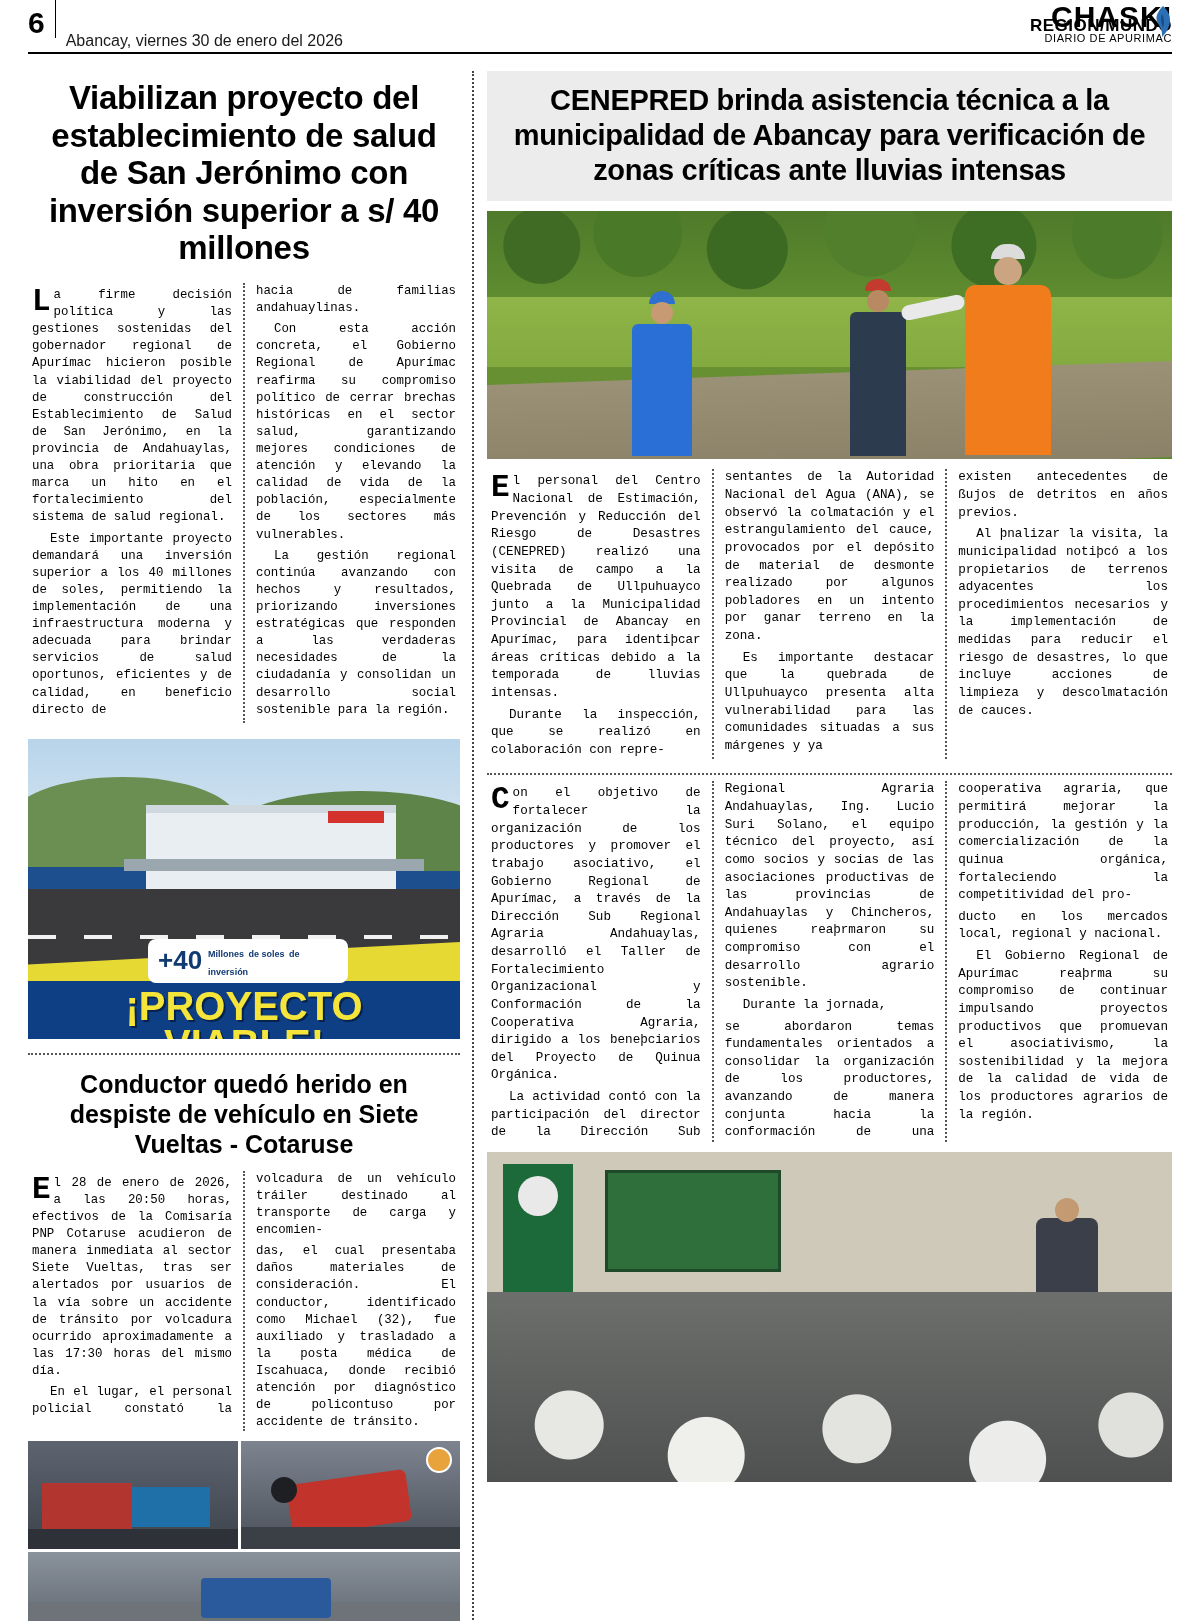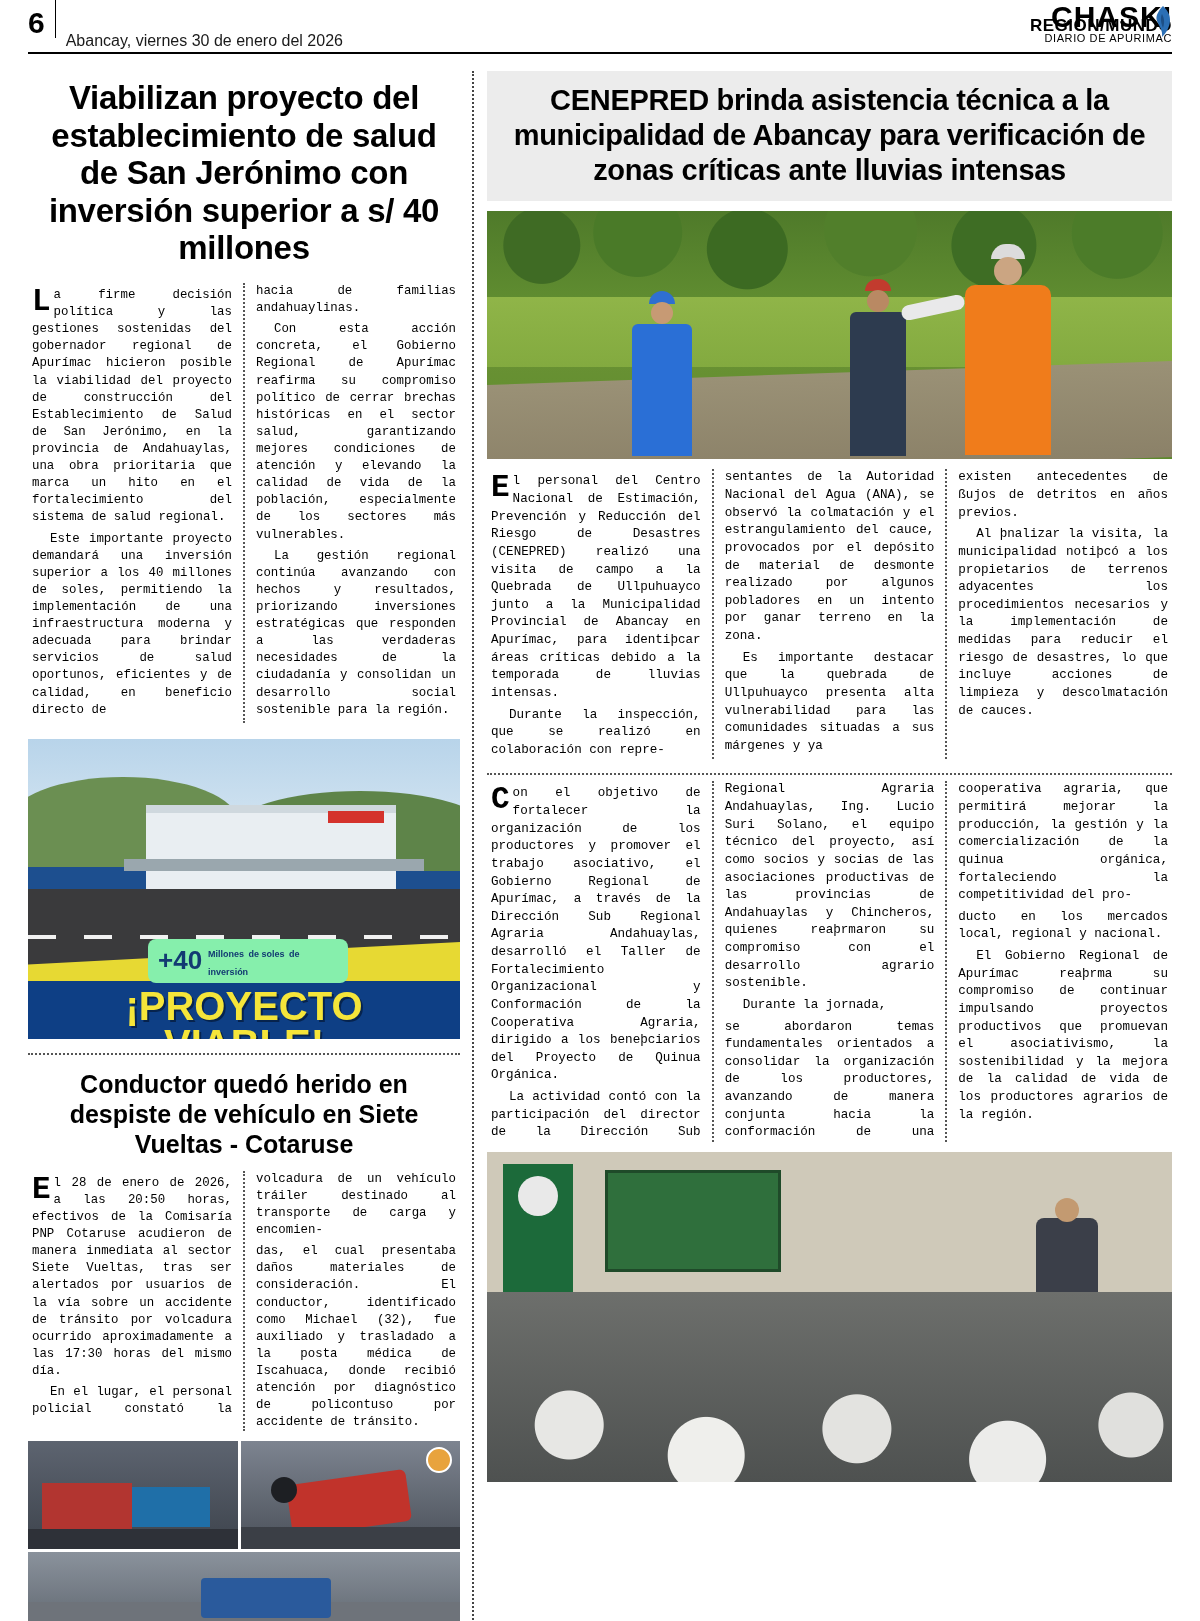--- a/index.html
+++ b/index.html
@@ -226,21 +226,21 @@
   .ph-render .bldg { position:absolute; top:66px; left:118px; width: 250px; height: 86px; background: #e9eef2; border-top: 8px solid #cfd8de; }
   .ph-render .bldg-sign { position:absolute; top:72px; left:300px; width: 56px; height: 12px; background:#d4322c; }
   .ph-render .canopy { position:absolute; top:120px; left:96px; width: 300px; height: 12px; background:#9aa7ae; }
   .ph-render .road { position:absolute; top:150px; left:0; right:0; height: 92px; background:#3a3a3c; }
   .ph-render .lane { position:absolute; top:196px; left:0; right:0; height: 4px;
     background: repeating-linear-gradient(90deg,#f1f1f1 0 28px, transparent 28px 56px); }
   .ph-render .yellow { position:absolute; top:214px; left:-40px; width: 520px; height: 48px; background:#e7d933; transform: skewY(-3deg); }
   .ph-render .bottom { position:absolute; top:242px; left:0; right:0; bottom:0; background:#0e3f85; }
   .ph-render .badge {
     position:absolute; top:200px; left:120px; width: 200px; height: 44px;
-    background:#86efac; border-radius: 8px; display:flex; align-items:center; gap:6px; padding: 0 10px;
+    background:#ffffff; border-radius: 8px; display:flex; align-items:center; gap:6px; padding: 0 10px;
     box-sizing: border-box;
   }
   .ph-render .badge .plus { font-size: 26px; font-weight: bold; color:#123a72; }
   .ph-render .badge .sm { font-size: 9px; line-height: 1.05; font-weight: bold; color:#123a72; }
   .ph-render .claim {
     position:absolute; left:0; right:0; top: 248px; text-align:center;
     color:#f5e53a; font-weight: bold; font-size: 40px; line-height: .96;
     text-shadow: 2px 2px 0 #06234e;
   }
 

